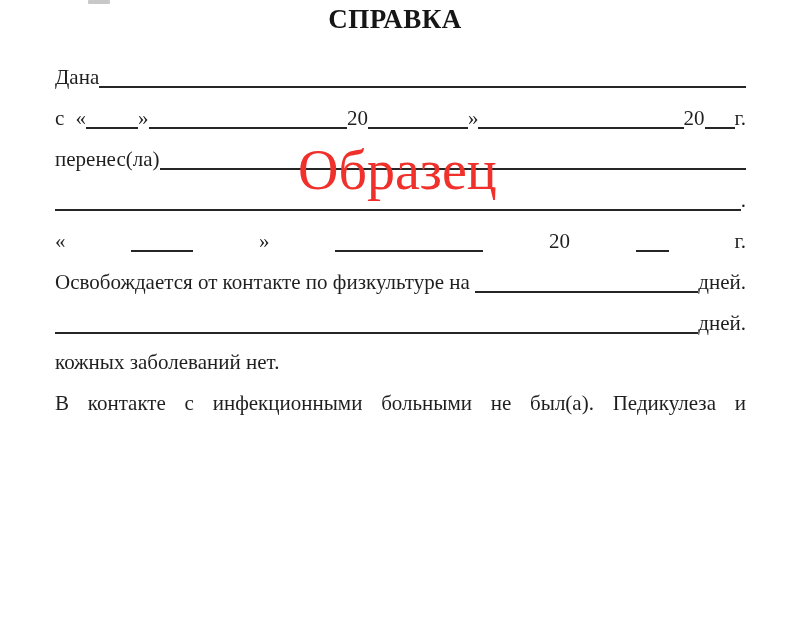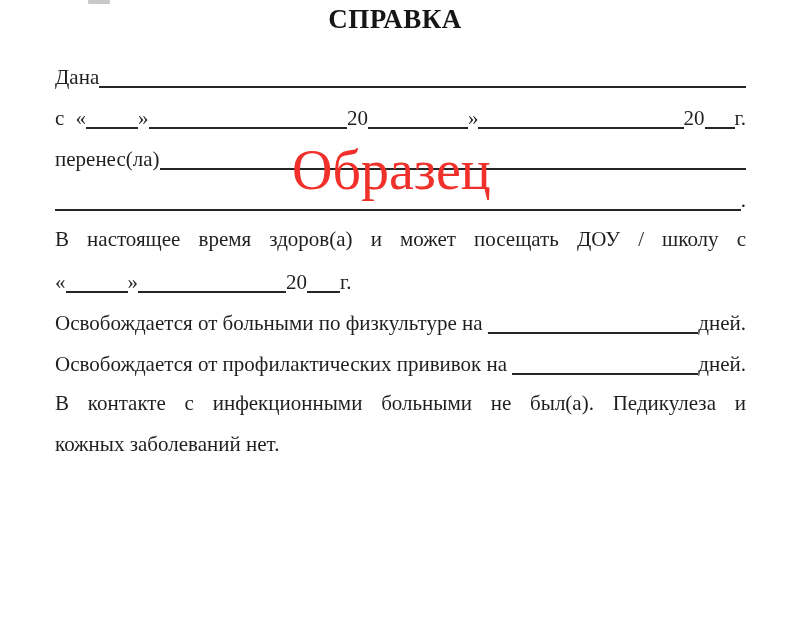--- a/index.html
+++ b/index.html
@@ -21,38 +21,38 @@
     font-size:27px;
     font-weight:bold;
     letter-spacing:.5px;
     color:#161616;
   }
   .doc-body{padding:20px 44px 0 55px;}
   .line{
     height:41px;
     font-size:21px;
   }
-  .line.fields{display:flex;align-items:flex-end;}
+  .line.fields{display:flex;align-items:flex-end;justify-content:space-between;}
   .fields .t{padding-bottom:6px;white-space:pre;}
   .blank{
     display:block;
     height:0;
     border-bottom:2px solid #262626;
     margin-bottom:8px;
   }
   .line.just{
     line-height:41px;
     text-align:justify;
     text-align-last:justify;
   }
   .line.plain{line-height:41px;}
   .gap{height:46px;}
   .watermark{
     position:absolute;
-    left:292px;top:140px;
+    left:298px;top:140px;
     font-size:56px;
     line-height:1.1;
     font-weight:400;
     pointer-events:none;
   }
 </style>
 </head>
 <body>
 
 <div class="page">
@@ -78,42 +78,40 @@
         <span class="t">г.</span>
       </div>
       <div class="line fields">
         <span class="t">перенес(ла)</span>
         <span class="blank" style="flex-grow: 1;"></span>
       </div>
       <div class="line fields">
         <span class="blank" style="flex-grow: 1;"></span>
         <span class="t">.</span>
       </div>
-      <div class="line just">В настоящее время здоров(а) и может посещать ДОУ / школу с</div>
       <div class="line fields">
         <span class="t">«</span>
         <span class="blank" style="width: 62px; flex: 0 0 62px;"></span>
         <span class="t">»</span>
         <span class="blank" style="width: 148px; flex: 0 0 148px;"></span>
         <span class="t">20</span>
         <span class="blank" style="width: 33px; flex: 0 0 33px;"></span>
         <span class="t">г.</span>
       </div>
       <div class="line fields">
-        <span class="t">Освобождается от больными по физкультуре на </span>
+        <span class="t">Освобождается от контакте по физкультуре на </span>
         <span class="blank" style="flex-grow: 1;"></span>
         <span class="t">дней.</span>
       </div>
       <div class="line fields">
-        <span class="t">Освобождается от профилактических прививок на </span>
         <span class="blank" style="flex-grow: 1;"></span>
         <span class="t">дней.</span>
       </div>
+      <div class="line plain">кожных заболеваний нет.</div>
       <div class="line just">В контакте с инфекционными больными не был(а). Педикулеза и</div>
-      <div class="line plain">кожных заболеваний нет.</div>
       <div class="gap"></div>
       <div class="line fields">
         <span class="t">«</span>
         <span class="blank" style="width: 62px; flex: 0 0 62px;"></span>
         <span class="t">»</span>
         <span class="blank" style="width: 148px; flex: 0 0 148px;"></span>
         <span class="t">20</span>
         <span class="blank" style="width: 35px; flex: 0 0 35px;"></span>
         <span class="t">г.</span>
       </div>

